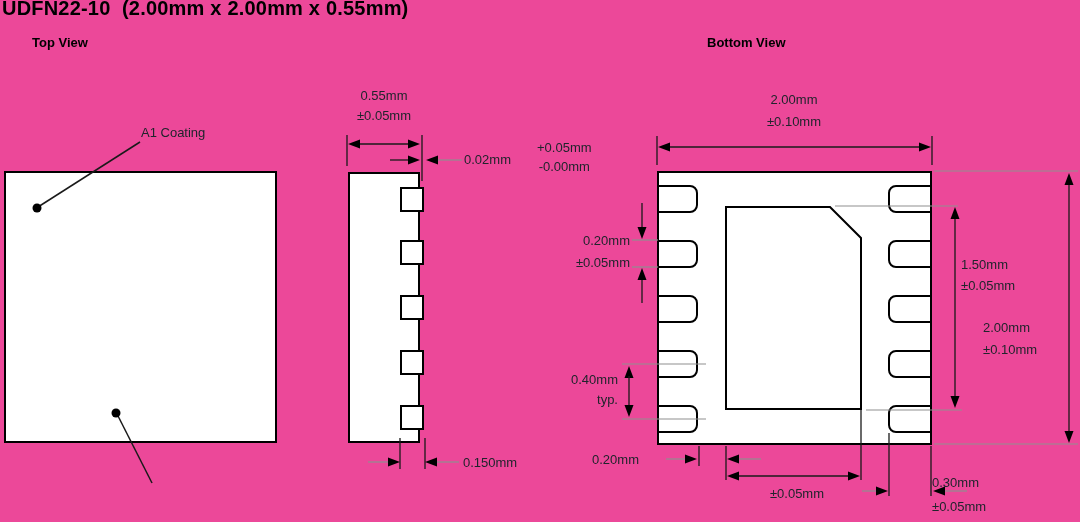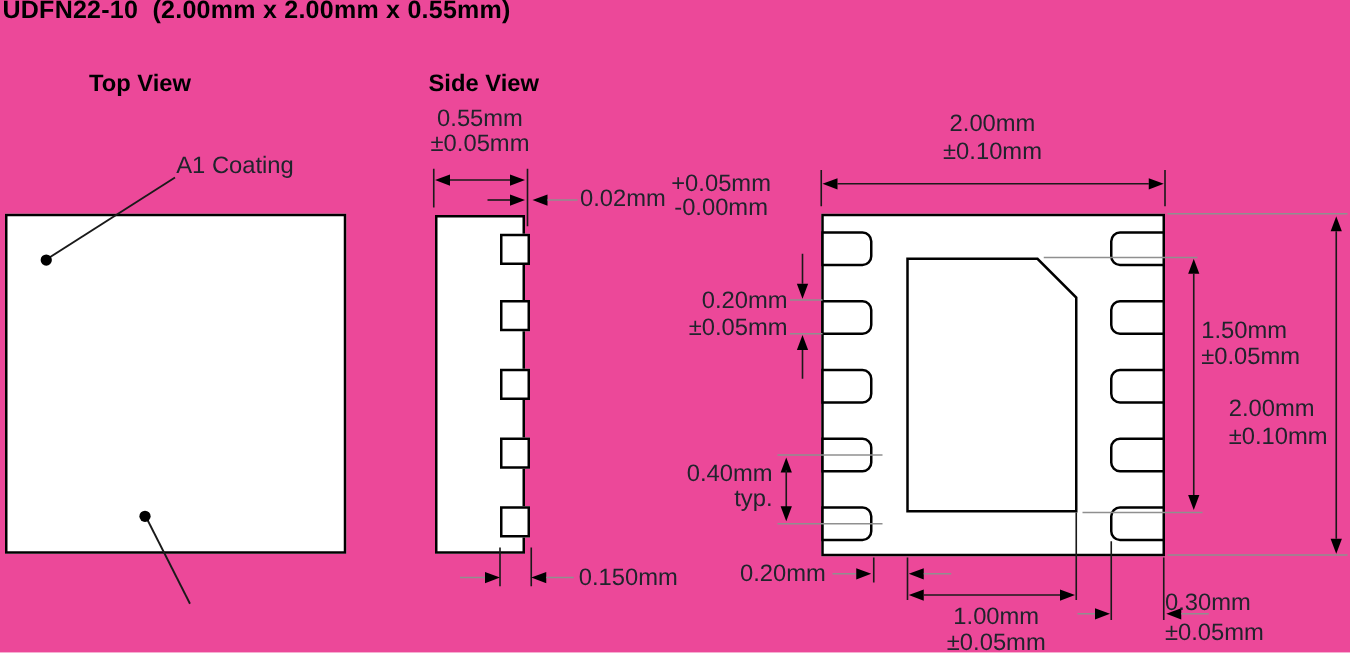--- a/index.html
+++ b/index.html
@@ -1,39 +1,39 @@
 <!DOCTYPE html>
 <html><head>
 <meta charset="utf-8">
 <style>
   html,body{margin:0;padding:0;background:#fff;}
   .canvas{position:relative;width:1080px;height:522px;background:#ec4899;overflow:hidden;
           font-family:Liberation Sans, sans-serif;}
   .title{position:absolute;left:2px;top:-3px;font-size:20px;font-weight:bold;color:#000;
          white-space:pre;letter-spacing:.2px;}
-  .hdr{position:absolute;top:57px;font-size:19px;font-weight:bold;color:#000;text-align:center;}
+  .hdr{position:absolute;top:35px;font-size:13px;font-weight:bold;color:#000;text-align:left;}
   .shape{position:absolute;border:2px solid #000;background:#fff;box-sizing:border-box;}
-  .lbl{position:absolute;font-size:19px;line-height:20px;color:#20242c;white-space:nowrap;}
+  .lbl{position:absolute;font-size:13px;line-height:20px;color:#20242c;white-space:nowrap;}
   .lbl.c{text-align:center;}
   .lbl.r{text-align:right;}
   .lh21{line-height:21px;}
   .lh22{line-height:22px;}
   .lh24{line-height:24px;}
   svg.overlay{position:absolute;left:0;top:0;z-index:3;}
   .shape{z-index:1;}
   .lbl,.hdr,.title{z-index:4;}
 </style>
 </head>
 <body>
 
 <div class="canvas">
 
   <div class="title">UDFN22-10  (2.00mm x 2.00mm x 0.55mm)</div>
   <div class="hdr" style="left:32px;width:160px;">Top View</div>
-  <div class="hdr" style="left:307px;width:160px;">Side View</div>
+  <div class="hdr" style="left:707px;width:180px;">Bottom View</div>
 
   <div class="shape" style="left:4px;top:171px;width:273px;height:272px;"></div>
 
   <div class="shape" style="left:348px;top:172px;width:72px;height:271px;"></div>
   <div class="shape" style="left:400px;top:187px;width:24px;height:25px;"></div>
   <div class="shape" style="left:400px;top:240px;width:24px;height:25px;"></div>
   <div class="shape" style="left:400px;top:295px;width:24px;height:25px;"></div>
   <div class="shape" style="left:400px;top:350px;width:24px;height:25px;"></div>
   <div class="shape" style="left:400px;top:405px;width:24px;height:25px;"></div>
 
@@ -146,21 +146,20 @@
   <div class="lbl r lh22" style="left:538px;top:230px;width:92px;">
     <div>0.20mm</div>
     <div>±0.05mm</div>
   </div>
   <div class="lbl r" style="left:528px;top:370px;width:90px;">
     <div>0.40mm</div>
     <div>typ.</div>
   </div>
   <div class="lbl" style="left:592px;top:450px;">0.20mm</div>
   <div class="lbl c lh21" style="left:737px;top:483px;width:120px;">
-    <div>1.00mm</div>
     <div>±0.05mm</div>
   </div>
   <div class="lbl lh21" style="left:961px;top:254px;">
     <div>1.50mm</div>
     <div>±0.05mm</div>
   </div>
   <div class="lbl lh22" style="left:983px;top:317px;">
     <div>2.00mm</div>
     <div>±0.10mm</div>
   </div>

